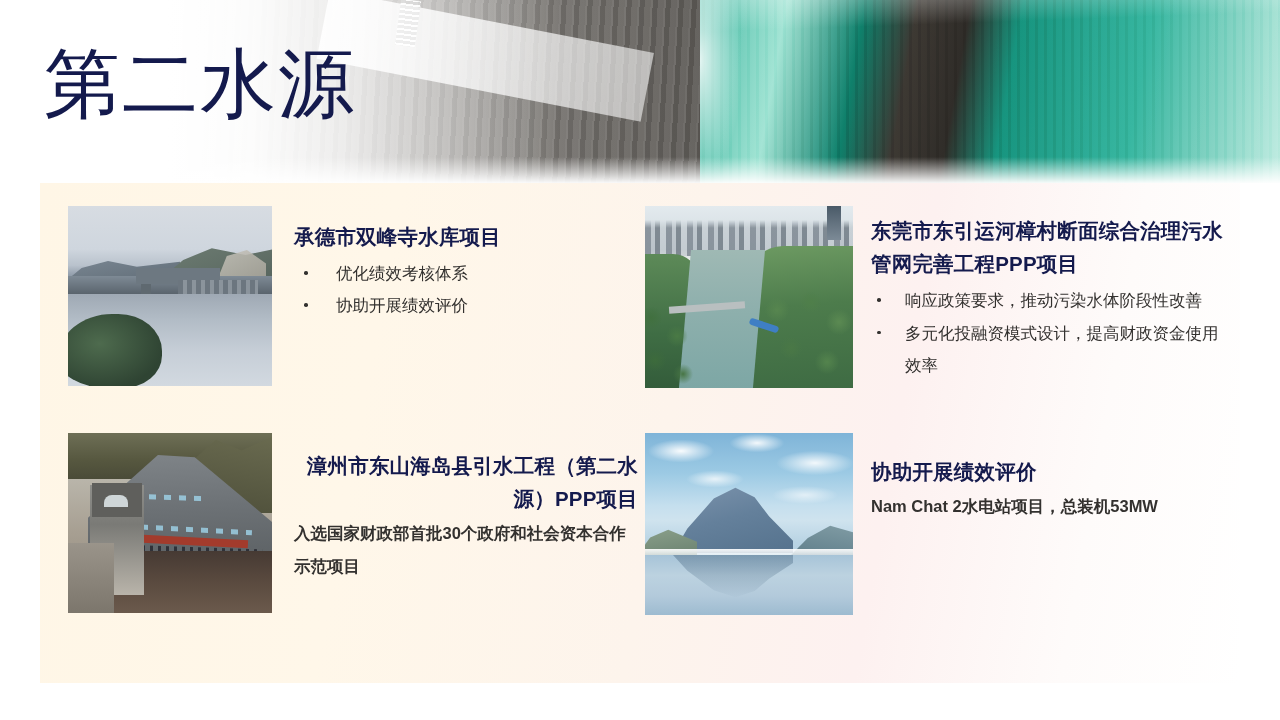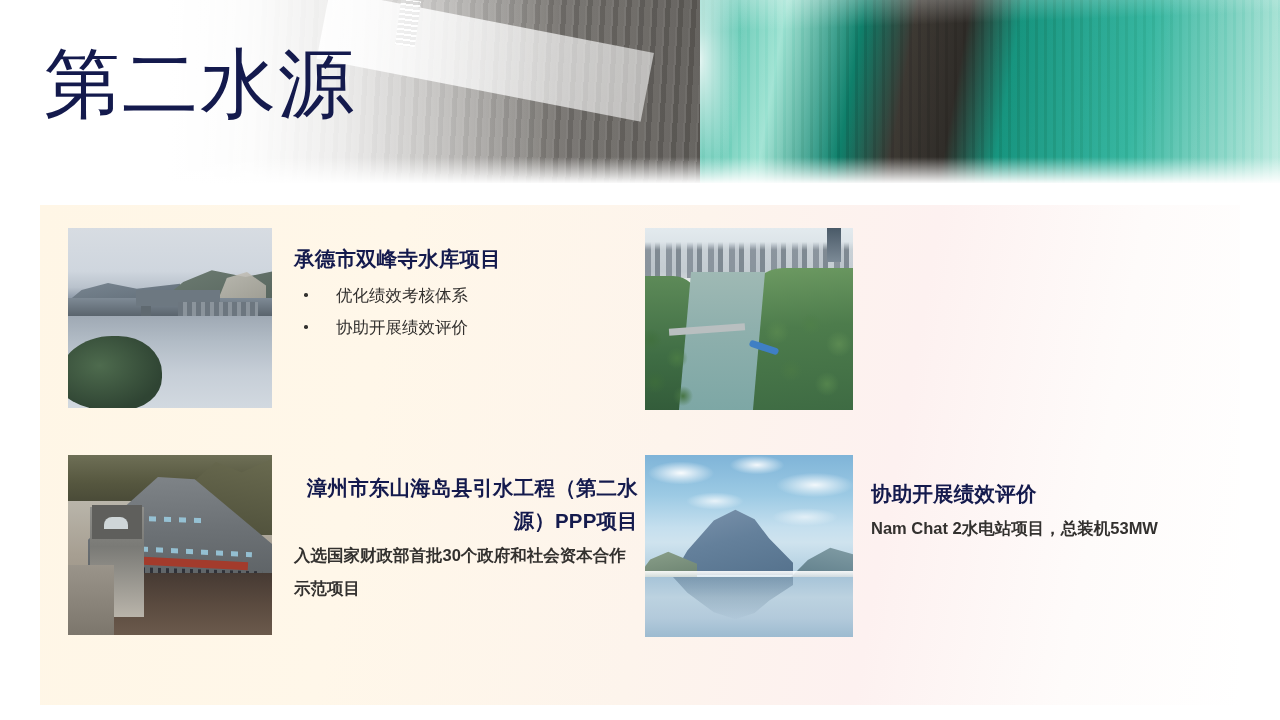--- a/index.html
+++ b/index.html
@@ -99,21 +99,21 @@
     font-weight: 400;
     letter-spacing: 2px;
     color: #141a4d;
     z-index: 5;
     white-space: nowrap;
   }
 
   
   .panel {
     position: absolute;
-    left: 40px; top: 205px;
+    left: 40px; top: 183px;
     width: 1200px; height: 500px;
     background: linear-gradient(100deg,
        #fff6e6 0%, #fff7e9 28%, #fdf4ec 52%, #fdf1f0 70%, #fefbfa 86%, #ffffff 100%);
   }
 
   
   .card {
     position: absolute;
     display: flex;
     align-items: flex-start;
@@ -433,20 +433,27 @@
       <div class="sky"></div>
       <div class="city"></div>
       <div class="tower"></div>
       <div class="bank-r"></div>
       <div class="bank-l"></div>
       <div class="river"></div>
       <div class="trees-l"></div>
       <div class="trees-r"></div>
       <div class="bridge"></div>
       <div class="boat"></div>
+    </div>
+    <div class="card-body">
+      <p class="card-title">东莞市东引运河樟村断面综合治理污水管网完善工程PPP项目</p>
+      <ul class="bullets">
+        <li>响应政策要求，推动污染水体阶段性改善</li>
+        <li>多元化投融资模式设计，提高财政资金使用效率</li>
+      </ul>
     </div>
   </div>
 
   <div class="card card-bl">
     <div class="thumb img-damsite">
       <div class="hillside"></div>
       <div class="hill-r"></div>
       <div class="damface"></div>
       <div class="stripe1"></div>
       <div class="stripe2"></div>

